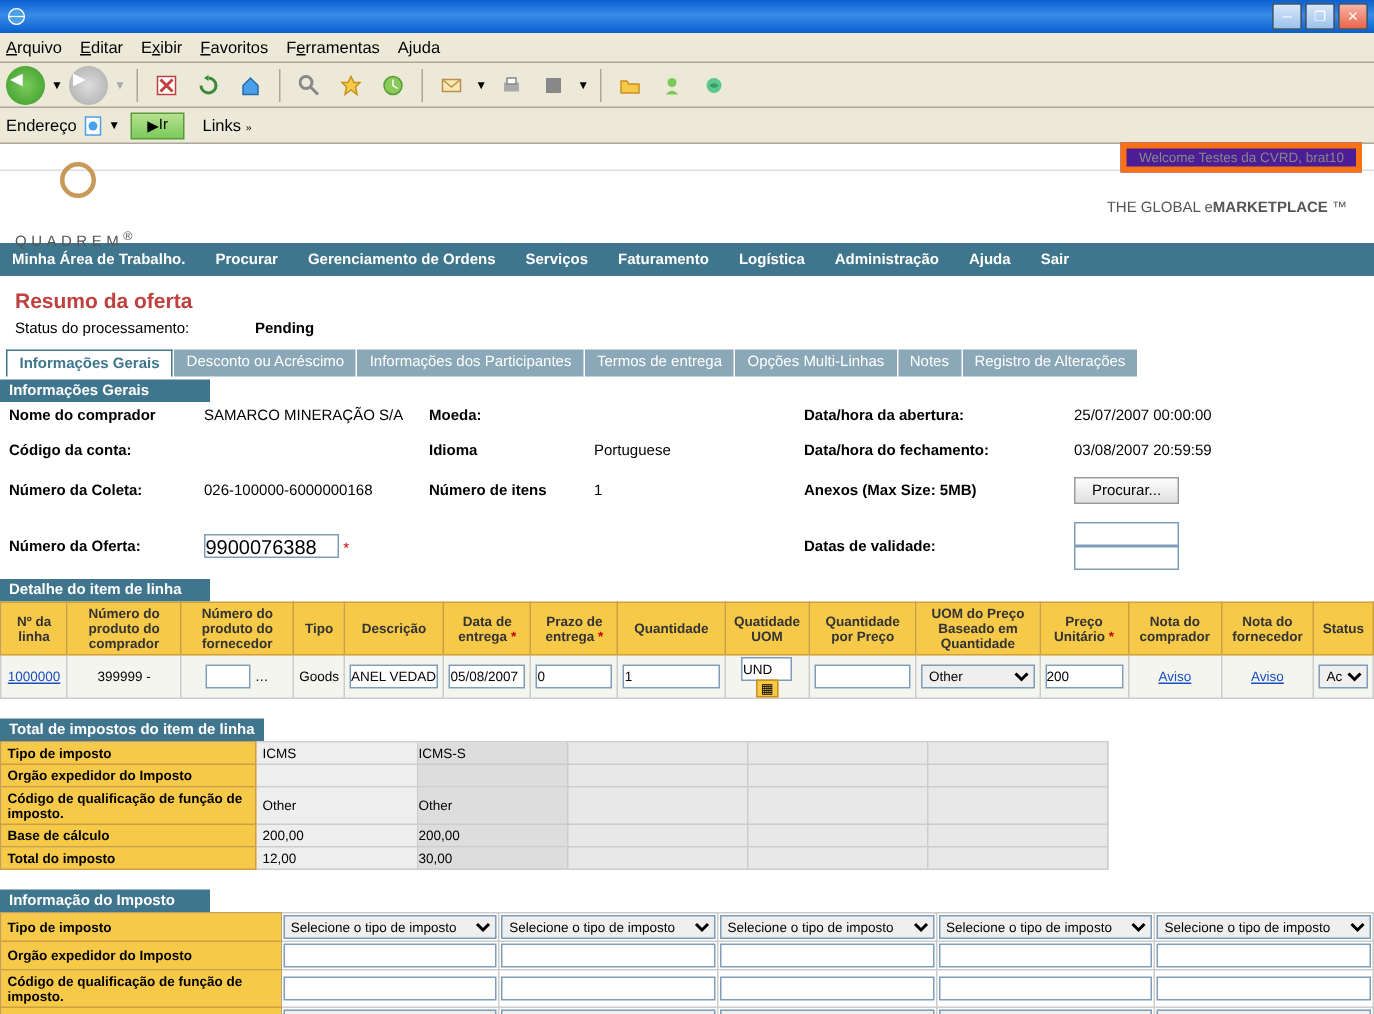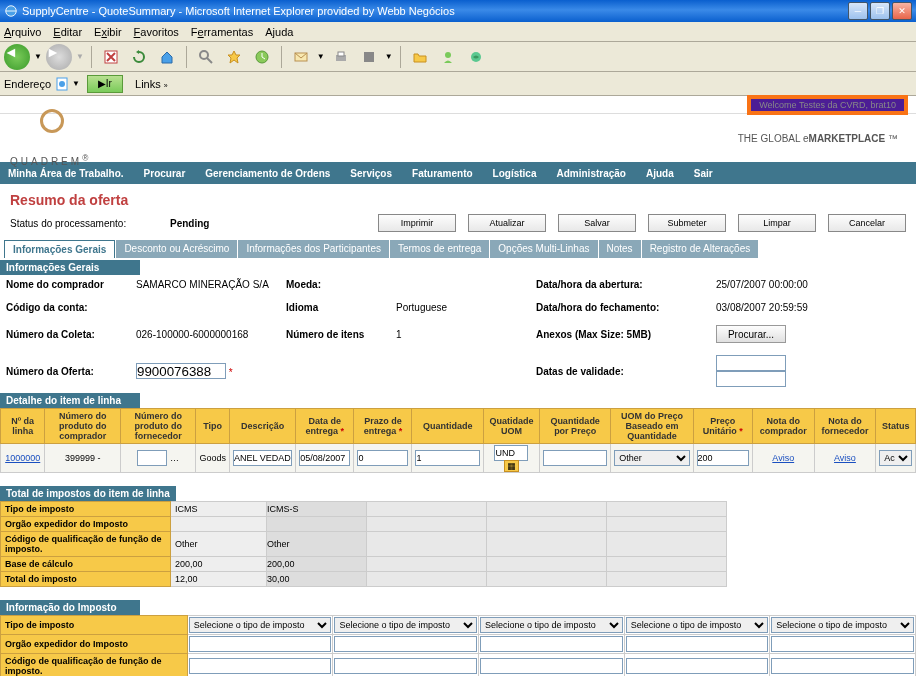--- a/index.html
+++ b/index.html
@@ -72,21 +72,21 @@
 
 .tbl { border-collapse:collapse; width:100%; font-size:9px; }
 .tbl th { background:#f7c948; border:1px solid #cca040; padding:2px 3px; font-weight:bold; text-align:center; color:#333; }
 .tbl td { border:1px solid #ccc; padding:1px 3px; text-align:center; background:#f5f5f0; height:18px; }
 .tbl td input, .tbl td select { width:100%; height:16px; border:1px solid #7f9db9; font-size:9px; }
 .lnk { color:#1a4fc0; text-decoration:underline; cursor:pointer; }
 
 
 .tax-tbl { border-collapse:collapse; font-size:9px; }
 .tax-tbl td.lbl { background:#f7c948; border:1px solid #cca040; padding:2px 4px; font-weight:bold; width:170px; }
-.tax-tbl td.val { background:#eee; border:1px solid #ccc; padding:2px 4px; width:96px; }
+.tax-tbl td.val { background:#eee; border:1px solid #ccc; padding:2px 4px; width:108px; }
 .tax-tbl td.val2 { background:#ddd; border:1px solid #ccc; width:100px; }
 .tax-tbl td.blank { background:#e8e8e8; border:1px solid #ccc; width:120px; }
 
 
 .taxform-tbl { border-collapse:collapse; font-size:9px; width:100%; }
 .taxform-tbl td.lbl { background:#f7c948; border:1px solid #cca040; padding:2px 4px; font-weight:bold; width:186px; }
 .taxform-tbl td.inp { border:1px solid #ccc; padding:1px; background:#fff; width:145px; }
 .taxform-tbl td.inp select, .taxform-tbl td.inp input { width:100%; height:16px; border:1px solid #7f9db9; font-size:9px; }
 
 svg { display:block; }
@@ -95,21 +95,20 @@
 <body>
 
 
 
 
 <div class="titlebar">
   <svg class="ie-icon" viewBox="0 0 16 16">
       <circle cx="8" cy="8" r="6" fill="#4aa0e8" stroke="#fff"></circle>
       <path d="M2 8 h12" stroke="#fff"></path>
     </svg>
-  <span>SupplyCentre - QuoteSummary - Microsoft Internet Explorer provided by Webb Negócios</span>
   <div class="spacer"></div>
   <div class="win-btn">─</div>
   <div class="win-btn">❐</div>
   <div class="win-btn win-close">✕</div>
 </div>
 
 
 <div class="menubar">
   <span><u>A</u>rquivo</span>
   <span><u>E</u>ditar</span>
@@ -240,28 +239,20 @@
   <a>Sair</a>
 </div>
 
 
 <div class="page-head">
   <h1>Resumo da oferta</h1>
 </div>
 <div class="status-row">
   <span class="lbl">Status do processamento:</span>
   <span class="val">Pending</span>
-  <div class="action-btns">
-    <div class="act-btn">Imprimir</div>
-    <div class="act-btn">Atualizar</div>
-    <div class="act-btn">Salvar</div>
-    <div class="act-btn">Submeter</div>
-    <div class="act-btn">Limpar</div>
-    <div class="act-btn">Cancelar</div>
-  </div>
 </div>
 
 
 <div class="tabs">
   <div class="tab active">Informações Gerais</div>
   <div class="tab">Desconto ou Acréscimo</div>
   <div class="tab">Informações dos Participantes</div>
   <div class="tab">Termos de entrega</div>
   <div class="tab">Opções Multi-Linhas</div>
   <div class="tab">Notes</div>

